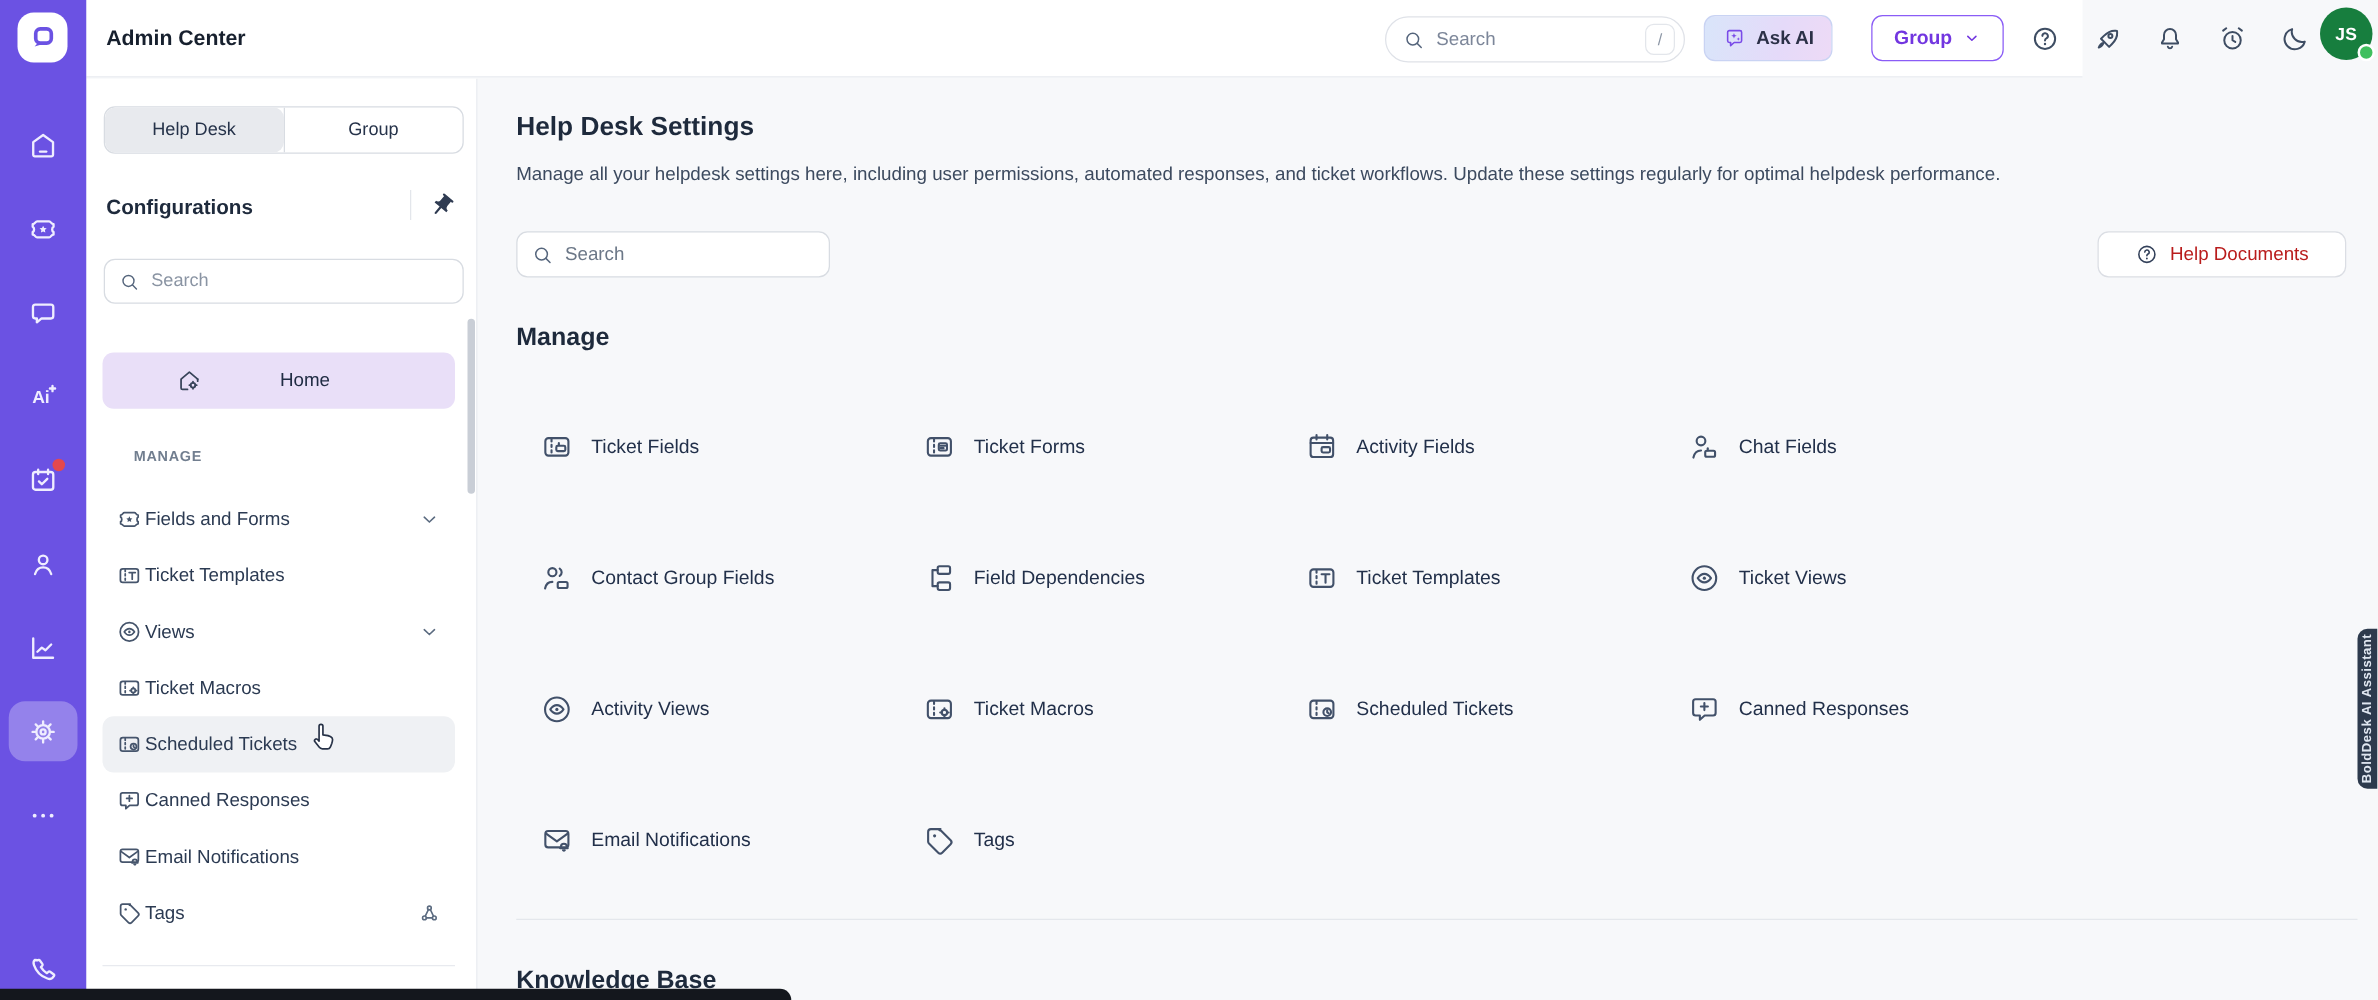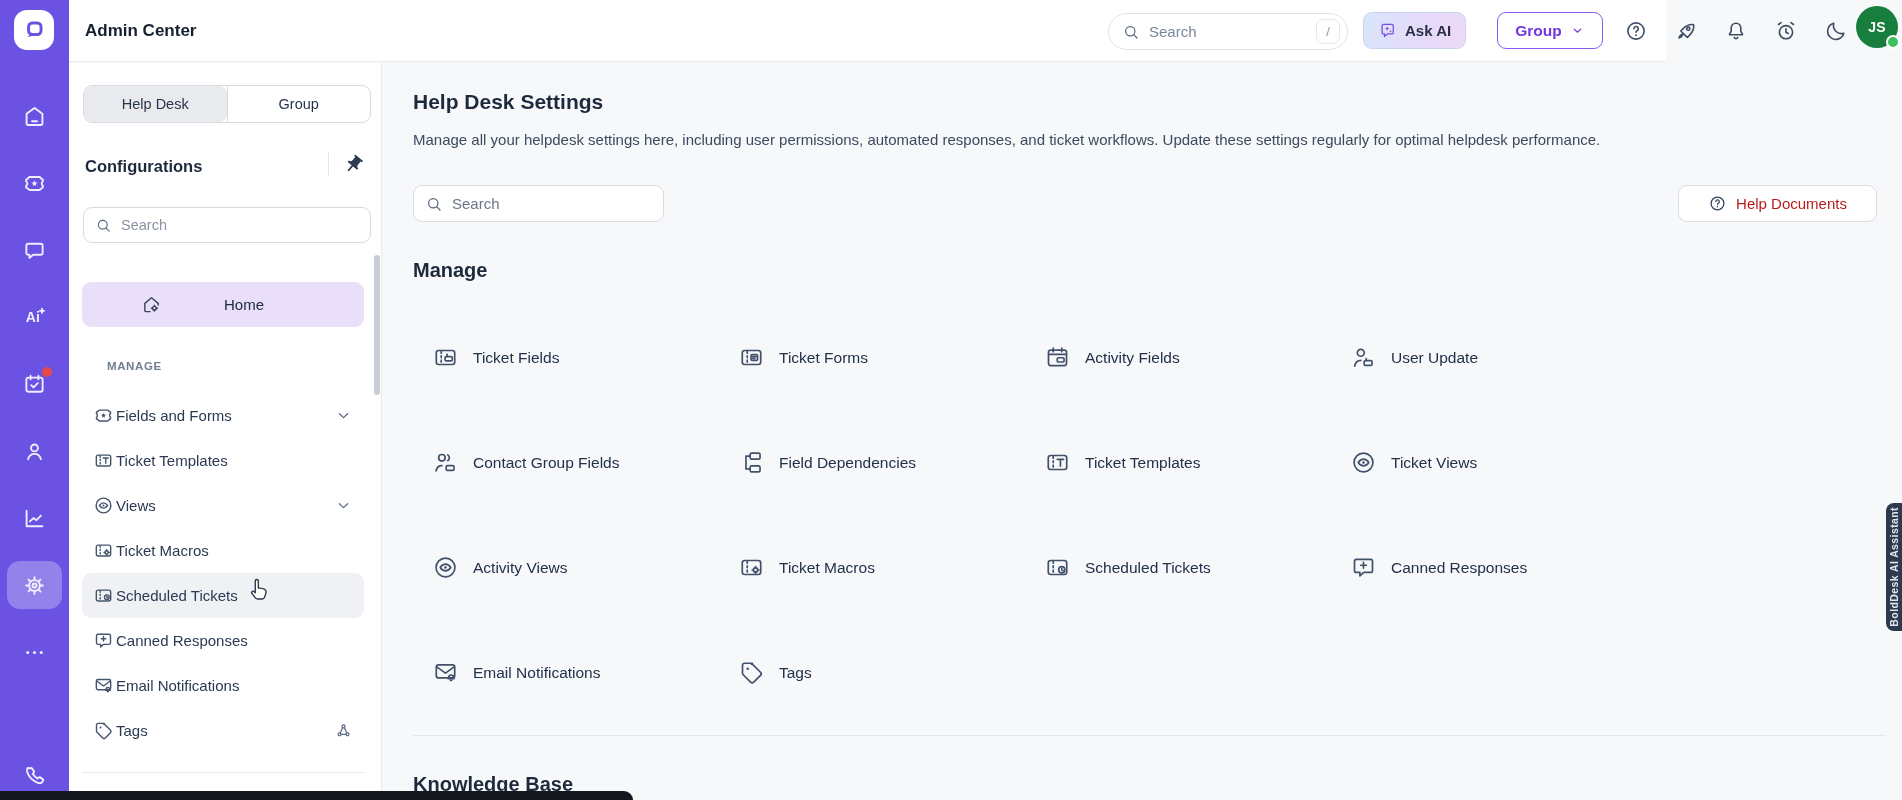--- a/index.html
+++ b/index.html
@@ -447,21 +447,21 @@
       </div>
       <div class="grid-item">
         <span class="gi-icon">
           <svg class="ic " viewBox="0 0 24 24" fill="none" stroke="currentColor" stroke-width="1.6" stroke-linecap="round" stroke-linejoin="round" width="20" height="20">
             <circle cx="9.6" cy="7.8" r="3.1"></circle>
             <path d="M4.2 19.6c.7-3.3 2.7-5 5.4-5"></path>
             <rect x="12.6" y="14.8" width="7" height="4.2" rx="1.1"></rect>
             <path d="M14.4 13v1.6"></path>
           </svg>
         </span>
-                 <span>User Update</span>
+                 <span>Chat Fields</span>
       </div>
       <div class="grid-item">
         <span class="gi-icon">
           <svg class="ic " viewBox="0 0 24 24" fill="none" stroke="currentColor" stroke-width="1.6" stroke-linecap="round" stroke-linejoin="round" width="20" height="20">
             <circle cx="8.8" cy="7.8" r="2.9"></circle>
             <path d="M14 5.2a3.1 3.1 0 0 1 0 5.2"></path>
             <path d="M3.6 19.4c.6-3.1 2.5-4.7 5.2-4.7"></path>
             <rect x="12.6" y="14.8" width="7" height="4.2" rx="1.1"></rect>
           </svg>
         </span>

